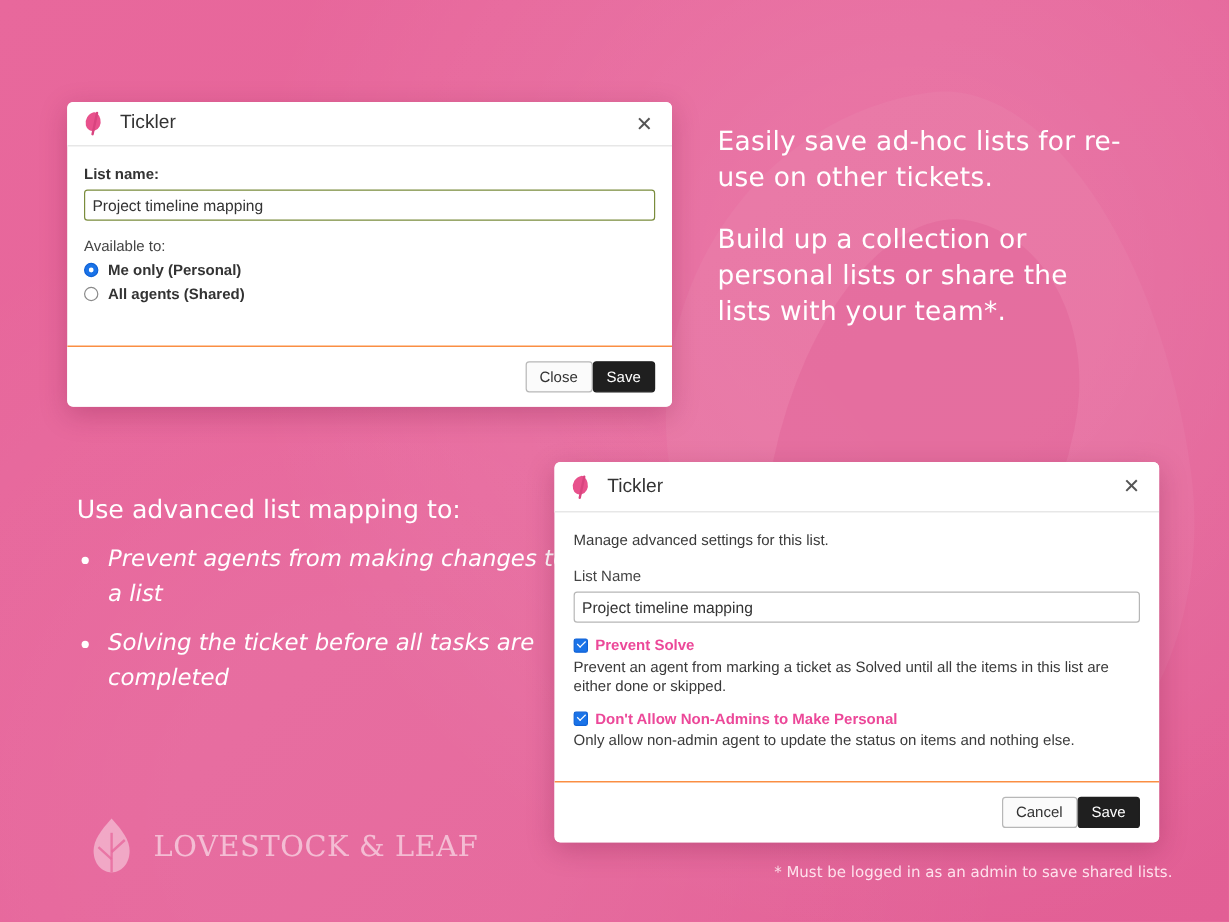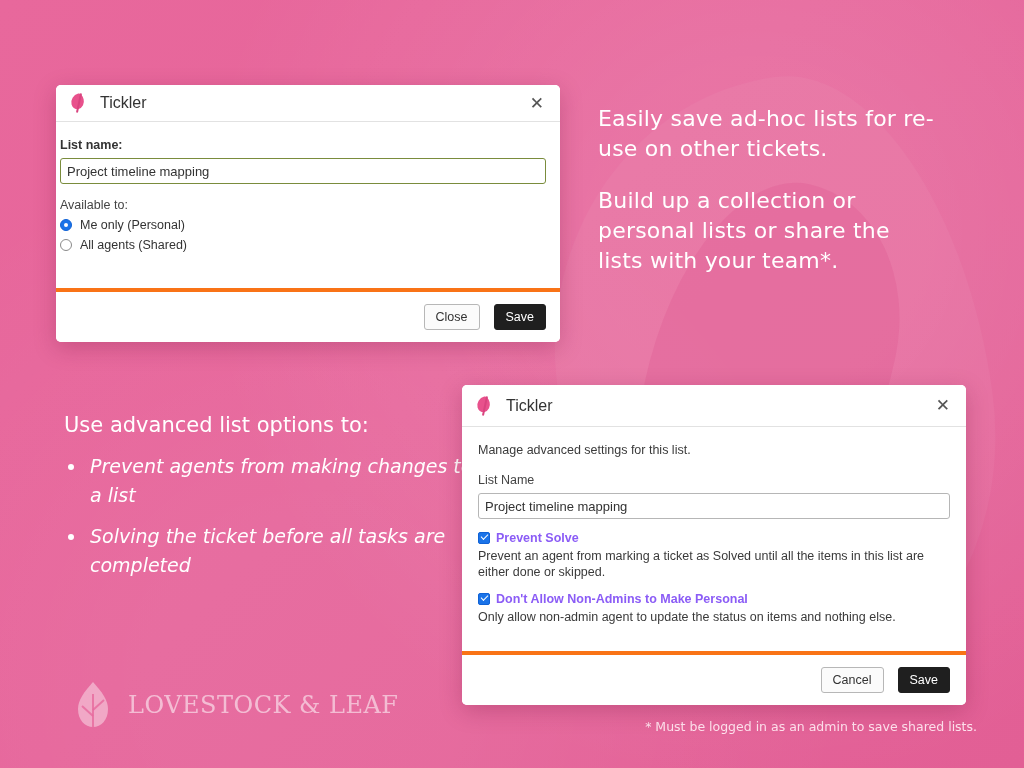--- a/index.html
+++ b/index.html
@@ -174,27 +174,27 @@
     transform: rotate(-14deg);
   }
   .close-x {
     margin-left: auto;
     color: #555;
     font-size: 17px;
     line-height: 1;
     cursor: pointer;
     padding: 4px 2px;
   }
-  .modal-body { padding: 16px 14px 0 4px; }
+  .modal-body { padding: 16px 14px 0 14px; }
   .modal-footer {
     display: flex;
     justify-content: flex-end;
-    gap: 14px;
+    gap: 0;
     padding: 12px 14px;
-    border-top: 4px solid #f97316;
+    border-top: 1px solid #f97316;
     background: #fff;
   }
 
   .field-label {
     font-size: 12.5px;
     font-weight: bold;
     color: #333;
     margin-bottom: 6px;
   }
   .field-label.normal { font-weight: normal; color: #444; }
@@ -213,20 +213,21 @@
   .text-input.focused {
     border: 1px solid #7a8c3c;
     outline: none;
   }
 
   .radio-row {
     display: flex;
     align-items: center;
     gap: 8px;
     margin-top: 6px;
+    font-weight: bold;
   }
   .radio {
     width: 12px;
     height: 12px;
     border-radius: 50%;
     border: 1px solid #8a8a8a;
     background: #fff;
     position: relative;
     flex: 0 0 auto;
   }
@@ -261,21 +262,21 @@
     position: absolute;
     left: 2px;
     top: 1px;
     width: 6px;
     height: 3px;
     border-left: 1.6px solid #fff;
     border-bottom: 1.6px solid #fff;
     transform: rotate(-45deg);
   }
   .check-row { display: flex; align-items: center; margin-top: 12px; }
-  .check-title { font-size: 12.5px; font-weight: bold; color: #8b5cf6; }
+  .check-title { font-size: 12.5px; font-weight: bold; color: #ec4899; }
   .check-desc {
     font-size: 12.5px;
     color: #3a3a3a;
     line-height: 16px;
     margin-top: 3px;
   }
 
   .btn {
     min-width: 46px;
     height: 26px;
@@ -317,21 +318,21 @@
 <div class="bg-wash"></div>
 <div class="bg-leaf"></div>
 <div class="bg-leaf2"></div>
 
 <div class="copy copy-top">
   <p>Easily save ad-hoc lists for re-use on other tickets.</p>
   <p>Build up a collection or personal lists or share the lists with your team*.</p>
 </div>
 
 <div class="copy copy-left">
-  <div class="head">Use advanced list options to:</div>
+  <div class="head">Use advanced list mapping to:</div>
   <ul>
     <li>Prevent agents from making changes to a list</li>
     <li>Solving the ticket before all tasks are completed</li>
   </ul>
 </div>
 
 <div class="footnote">* Must be logged in as an admin to save shared lists.</div>
 
 <div class="brand">
   <div class="brand-mark">

